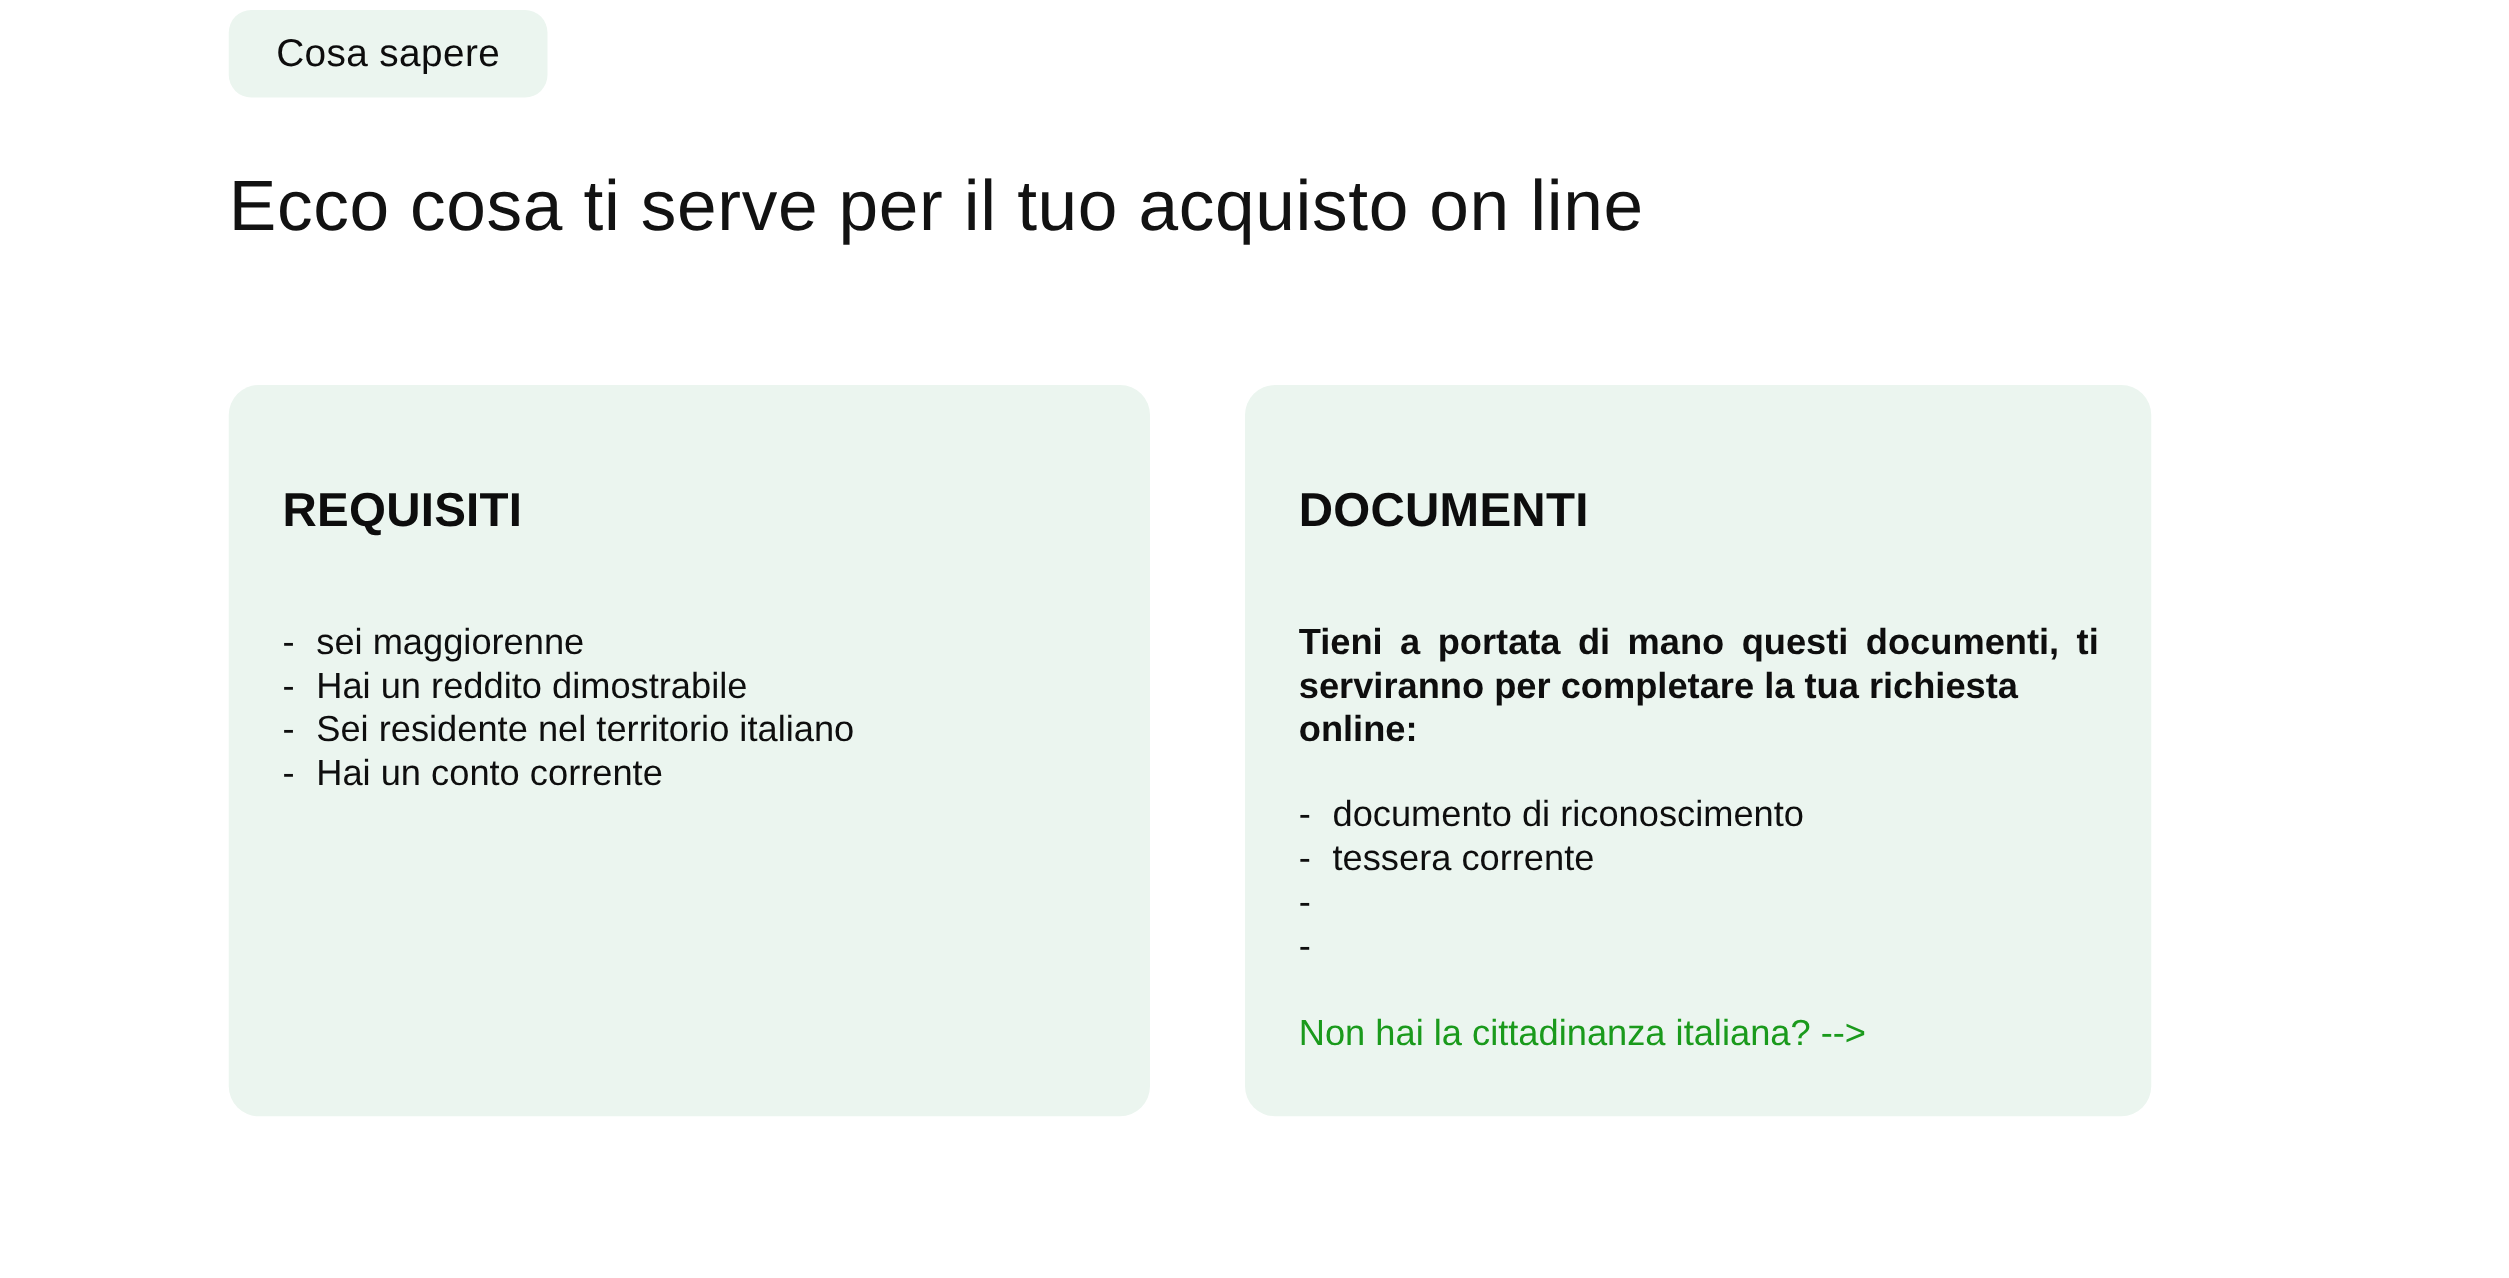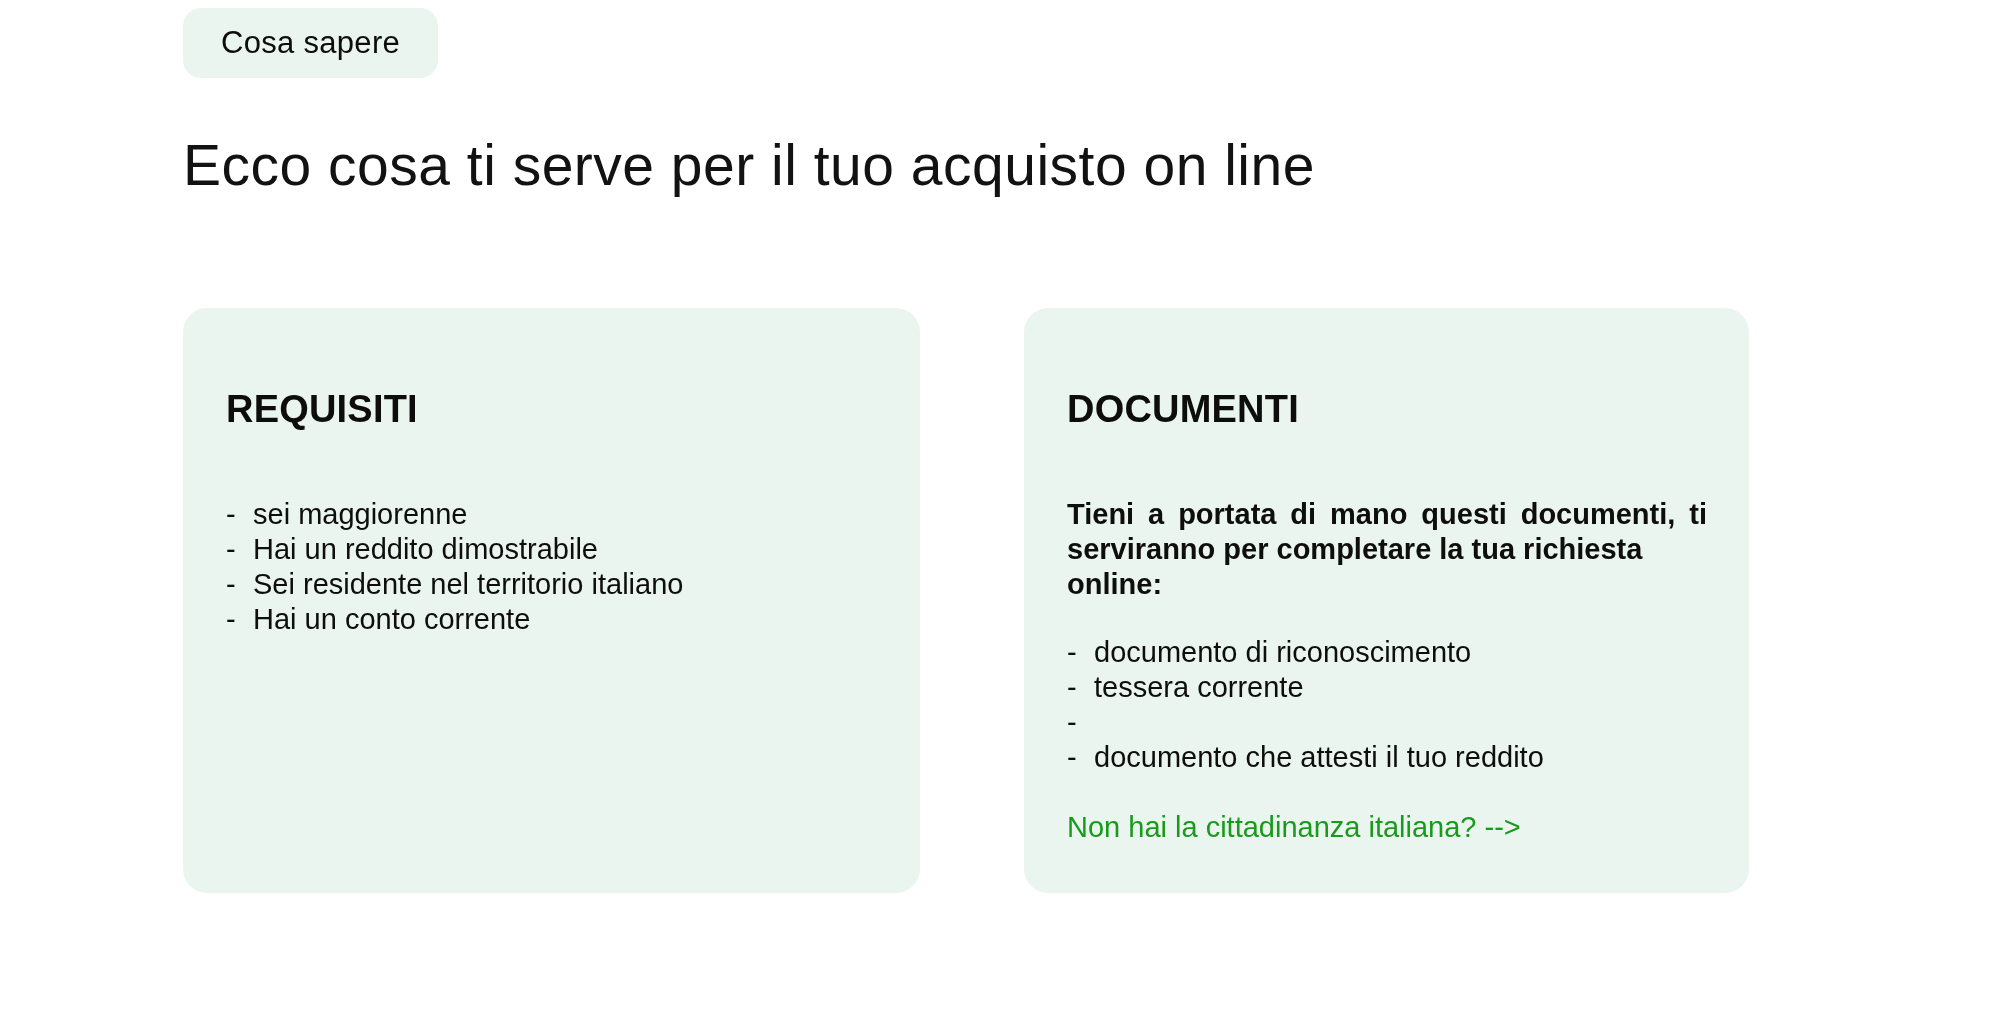--- a/index.html
+++ b/index.html
@@ -35,21 +35,21 @@
   h1.page-title {
     margin: 58px 0 0 0;
     font-size: 57px;
     font-weight: 400;
     letter-spacing: 0.5px;
     color: #121212;
     line-height: 1.05;
   }
   .cards {
     display: flex;
-    gap: 104px;
+    gap: 76px;
     margin-top: 112px;
   }
   .card {
     background: #ebf5ef;
     border-radius: 24px;
     height: 585px;
     box-sizing: border-box;
     padding: 80px 42px 0 43px;
   }
   .card-left  { width: 737px; }
@@ -147,21 +147,20 @@
           </li>
           <li>
             <span class="dash">-</span>
             <span>tessera corrente</span>
           </li>
           <li>
             <span class="dash">-</span>
           </li>
           <li>
             <span class="dash">-</span>
-            <span>documento che attesti il tuo reddito</span>
           </li>
         </ul>
         <a class="card-link">Non hai la cittadinanza italiana? --&gt;</a>
       </div>
 
     </div>
   </div>
 </div>
 
 </body></html>

